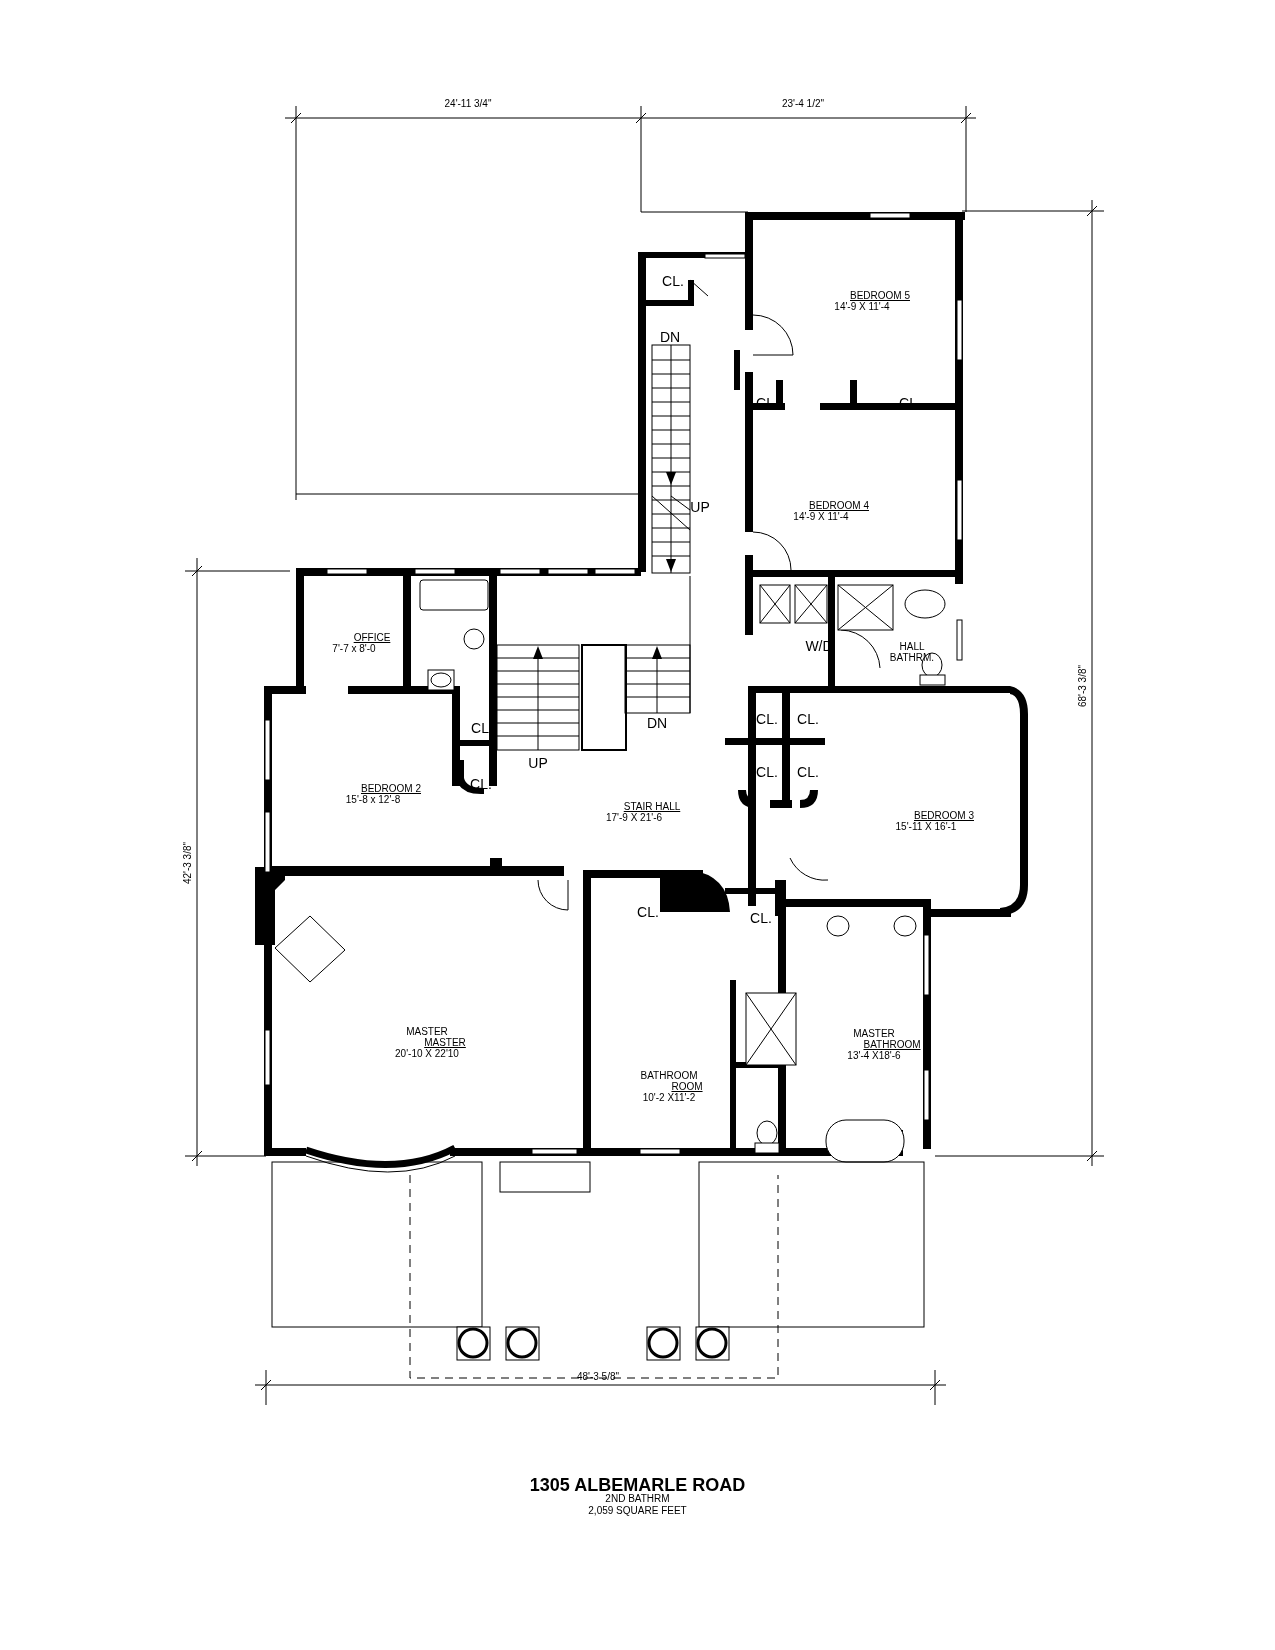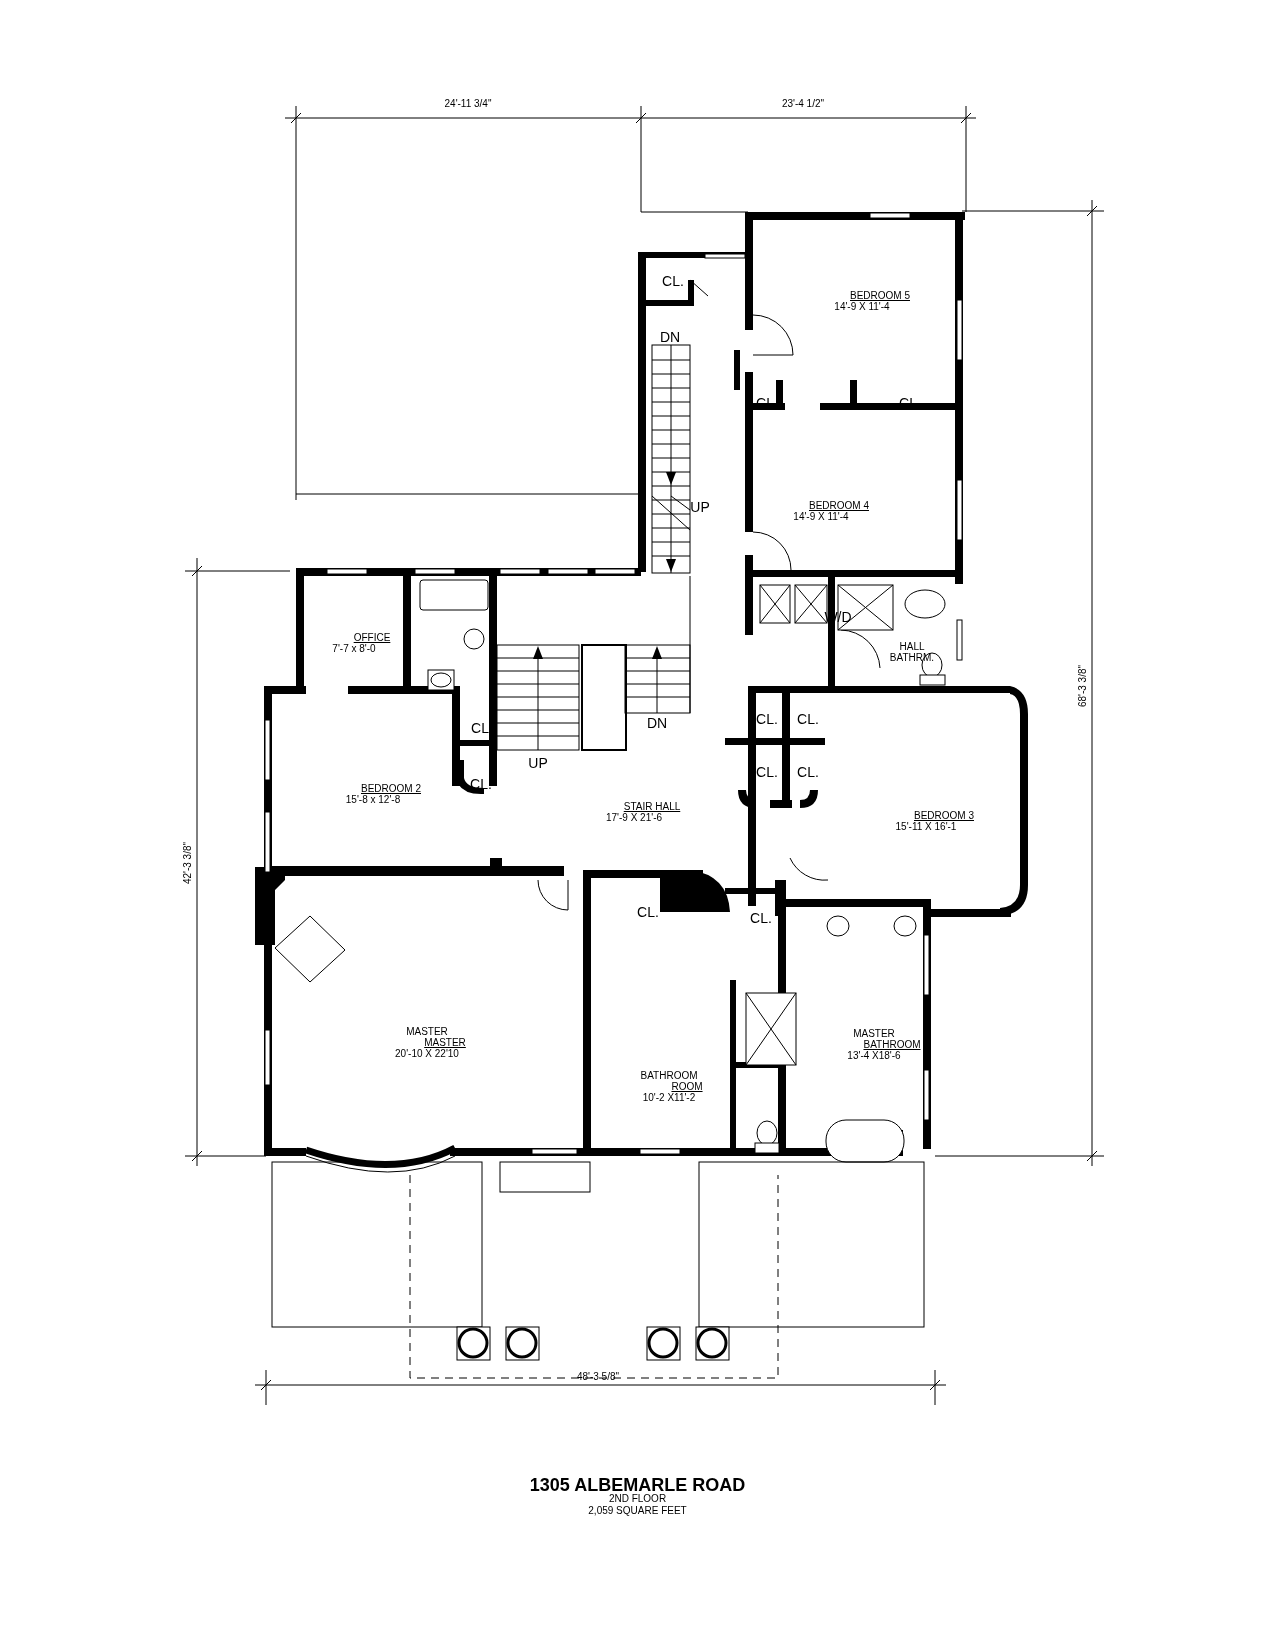--- a/index.html
+++ b/index.html
@@ -316,19 +316,19 @@
 <div class="small" style="left:767px; top:719px;">CL.</div>
 <div class="small" style="left:808px; top:719px;">CL.</div>
 <div class="small" style="left:767px; top:772px;">CL.</div>
 <div class="small" style="left:808px; top:772px;">CL.</div>
 <div class="small" style="left:648px; top:912px;">CL.</div>
 <div class="small" style="left:761px; top:918px;">CL.</div>
 <div class="small" style="left:670px; top:337px;">DN</div>
 <div class="small" style="left:700px; top:507px;">UP</div>
 <div class="small" style="left:538px; top:763px;">UP</div>
 <div class="small" style="left:657px; top:723px;">DN</div>
-<div class="small" style="left:819px; top:617px;margin-left:19px;">W/D</div>
+<div class="small" style="left:819px; top:646px;">W/D</div>
 
 <div class="title-block">
   <div class="t1">1305 ALBEMARLE ROAD</div>
-  <div class="t2">2ND FLOOR</div>
+  <div class="t2">2ND BATHRM</div>
   <div class="t2">2,059 SQUARE FEET</div>
 </div>
 
 </body></html>

